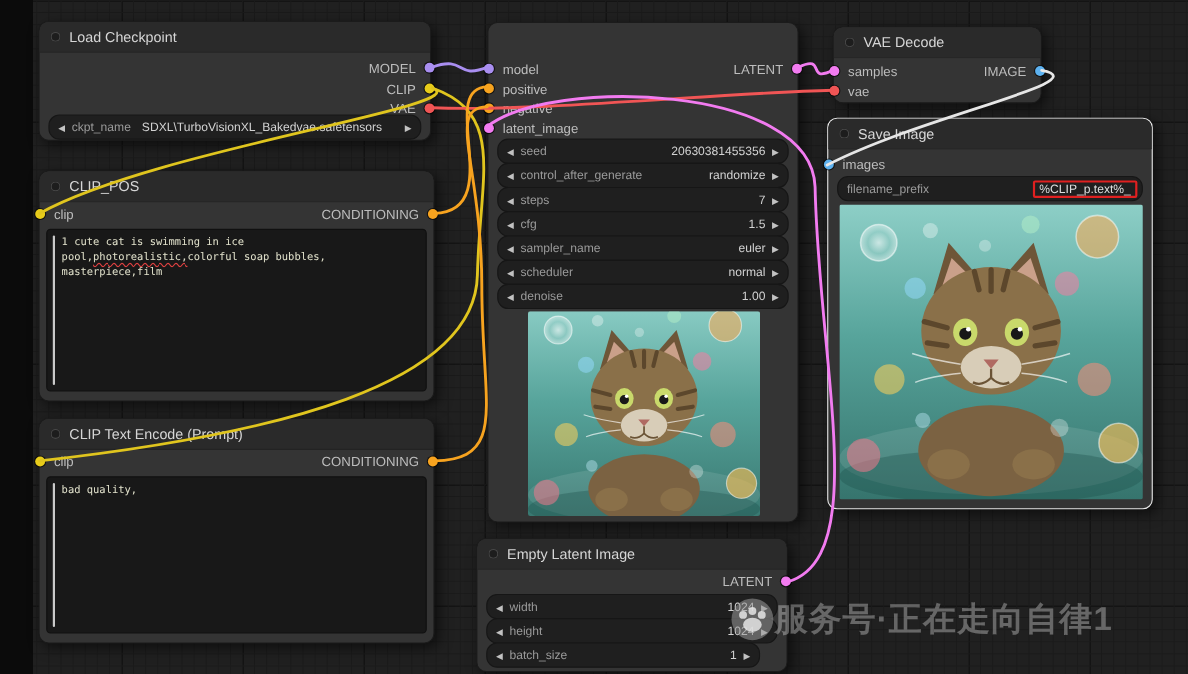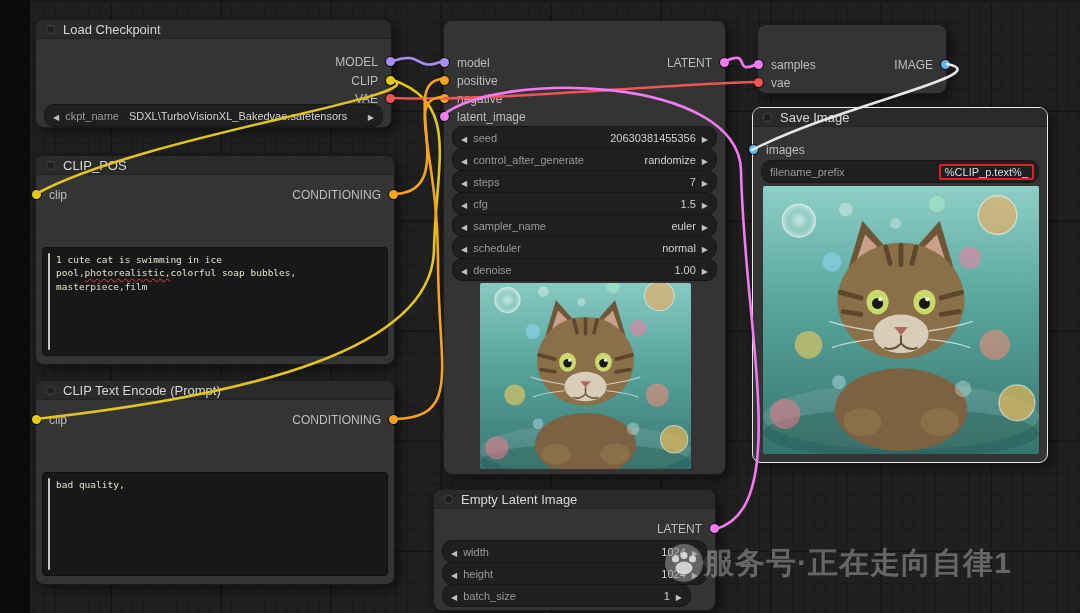--- a/index.html
+++ b/index.html
@@ -11,21 +11,21 @@
       linear-gradient(#1a1a1a 1px, transparent 1px),
       linear-gradient(90deg,#1a1a1a 1px, transparent 1px),
       linear-gradient(#141414 2px, transparent 2px),
       linear-gradient(90deg,#141414 2px, transparent 2px);
     background-size:11px 11px, 11px 11px, 110px 110px, 110px 110px; }
   .left-band { position:absolute; left:0; top:0; width:30px; height:613px; background:#0b0b0b; }
 
   .node { position:absolute; background:#343434; border:1px solid #1b1b1b; border-radius:9px;
     box-shadow:4px 4px 12px rgba(0,0,0,.55); color:#ccc; z-index:1; }
   .node.selected { border:1px solid #e8e8e8; }
-  .node-header { height:19px; background:#2a2a2a; border-radius:8px 8px 0 0; display:flex;
+  .node-header { height:28px; background:#2a2a2a; border-radius:8px 8px 0 0; display:flex;
     align-items:center; padding:0 10px; gap:8px; border-bottom:1px solid #232323; }
   .ndot { width:9px; height:9px; border-radius:50%; background:#1d1d1d; box-shadow:inset 0 0 0 1px #484848; flex:none; }
   .ntitle { font-size:13px; color:#d6d6d6; white-space:nowrap; }
 
   .slot { position:absolute; height:18px; display:flex; align-items:center; font-size:12px; color:#bdbdbd; }
   .slot.in  { left:0; padding-left:13px; }
   .slot.out { right:0; padding-right:13px; justify-content:flex-end; }
   .sdot { position:absolute; width:9px; height:9px; border-radius:50%; top:4px; box-shadow:0 0 0 1px rgba(0,0,0,.65); }
   .slot.in  .sdot { left:-4px; }
   .slot.out .sdot { right:-4px; }
@@ -39,21 +39,21 @@
   .arr-l::before { content:"◀"; font-size:8px; color:#c2c2c2; }
   .arr-r::before { content:"▶"; font-size:8px; color:#c2c2c2; }
   .wlabel { color:#9a9a9a; }
   .wvalue { margin-left:auto; color:#d2d2d2; }
   .wvalue.inline { margin-left:4px; }
   .spacer { flex:1; }
   .red-box { border:2px solid #e02020; border-radius:2px; padding:0 4px; margin-right:-4px; color:#dedede;text-align:center; }
 
   .textarea { position:absolute; background:#181818; border:1px solid #101010; border-radius:4px;
     font-family:"DejaVu Sans Mono", monospace; font-size:9.5px; line-height:1.4;
-    color:#e2e2cc; padding:5px 6px 5px 13px; overflow:hidden;margin-top:39px; }
+    color:#e2e2cc; padding:5px 6px 5px 13px; overflow:hidden; }
   .caret { position:absolute; left:5px; top:5px; bottom:5px; width:2px; background:#c9c9c9; border-radius:1px; }
   .misspell { text-decoration:underline wavy #e04040; text-underline-offset:2px; }
 
   .preview { position:absolute; border-radius:2px; overflow:hidden; }
   .preview svg { display:block; width:100%; height:100%; }
 
   .wires { position:absolute; inset:0; z-index:3; pointer-events:none; }
   .wires path { fill:none; stroke-width:2.6; stroke-linecap:round; }
 
   .watermark { position:absolute; left:664px; top:543px; display:flex; align-items:flex-start; 
@@ -277,20 +277,24 @@
     </div>
     <div class="widget" style="left:8px;right:24px;top:94px">
       <span class="arr arr-l"></span>
       <span class="wlabel">batch_size</span>
       <span class="wvalue">1</span>
       <span class="arr arr-r"></span>
     </div>
   </div>
 
   <div class="node" style="left:757px;top:24px;width:190px;height:70px">
+    <div class="node-header">
+      <span class="ndot"></span>
+      <span class="ntitle">VAE Decode</span>
+    </div>
     <div class="slot in" style="top:31px">
       <span class="sdot c-pink"></span>
       <span>samples</span>
     </div>
     <div class="slot out" style="top:31px">
       <span>IMAGE</span>
       <span class="sdot c-blue"></span>
     </div>
     <div class="slot in" style="top:49px">
       <span class="sdot c-red"></span>

